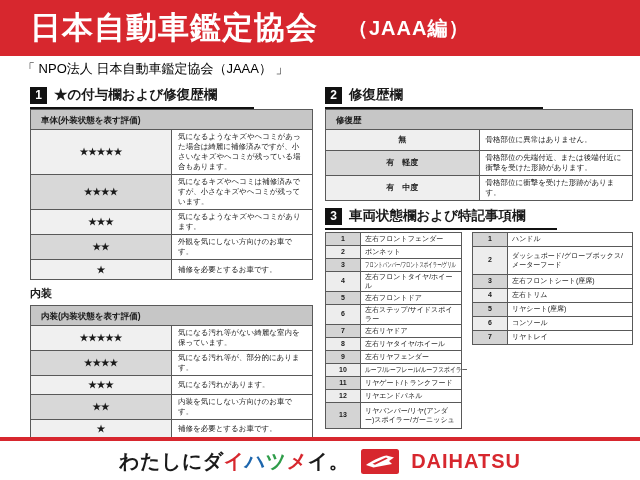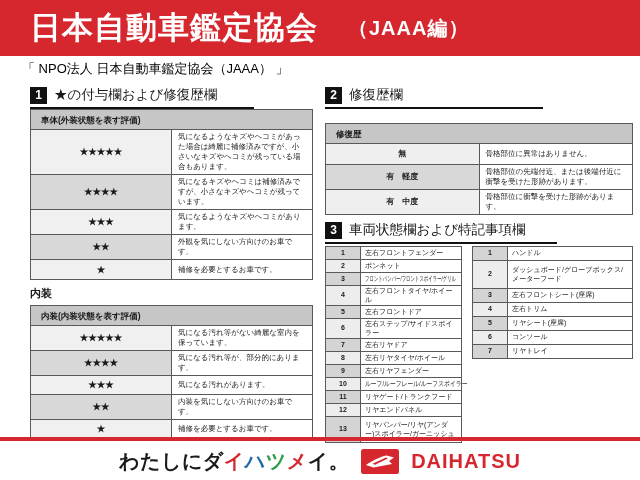--- a/index.html
+++ b/index.html
@@ -10,21 +10,21 @@
   .header-bar{position:absolute;top:0;left:0;width:640px;height:56px;background:#d7272e;
               display:flex;align-items:center;}
   .header-title{color:#fff;font-weight:bold;font-size:31px;margin-left:30px;letter-spacing:1px;}
   .header-edition{color:#fff;font-weight:bold;font-size:20px;margin-left:30px;letter-spacing:1px;}
   .subtitle{position:absolute;top:60px;left:6px;font-size:13px;color:#000000;margin-left:16px;}
 
   
   .sec-head{display:flex;align-items:center;gap:7px;border-bottom:2.5px solid #111;padding-bottom:3px;}
   .sec-num{display:inline-flex;width:17px;height:17px;background:#111;color:#fff;font-weight:bold;
            font-size:12px;align-items:center;justify-content:center;flex:0 0 17px;}
-  .sec-title{font-weight:normal;font-size:13.5px;white-space:nowrap;}
+  .sec-title{font-weight:bold;font-size:13.5px;white-space:nowrap;}
 
   .col-left{position:absolute;left:30px;top:86px;width:283px;}
   .col-right{position:absolute;left:325px;top:86px;width:308px;}
 
   .tbl-label{font-weight:bold;font-size:11px;margin:6px 0 4px 0;}
 
   
   table{border-collapse:collapse;}
   .rate-table{width:283px;border:1.5px solid #3a3a3a;table-layout:fixed;}
   .rate-table td{border:1px solid #595959;font-size:7.5px;line-height:10px;padding:2px 6px;}
@@ -147,21 +147,21 @@
       </table>
   </div>
 
   <div class="col-right">
 
     <div class="sec-head" style="width:218px;">
       <span class="sec-num">2</span>
       <span class="sec-title">修復歴欄</span>
     </div>
 
-    <table class="repair-table" style="margin-top:14px;">
+    <table class="repair-table" style="">
       <tbody>
           <tr class="th-row">
         <td colspan="2">修復歴</td>
           </tr>
       <tr>
         <td class="grade">無</td>
         <td class="desc">骨格部位に異常はありません。</td>
           </tr>
       <tr>
         <td class="grade">有　軽度</td>

